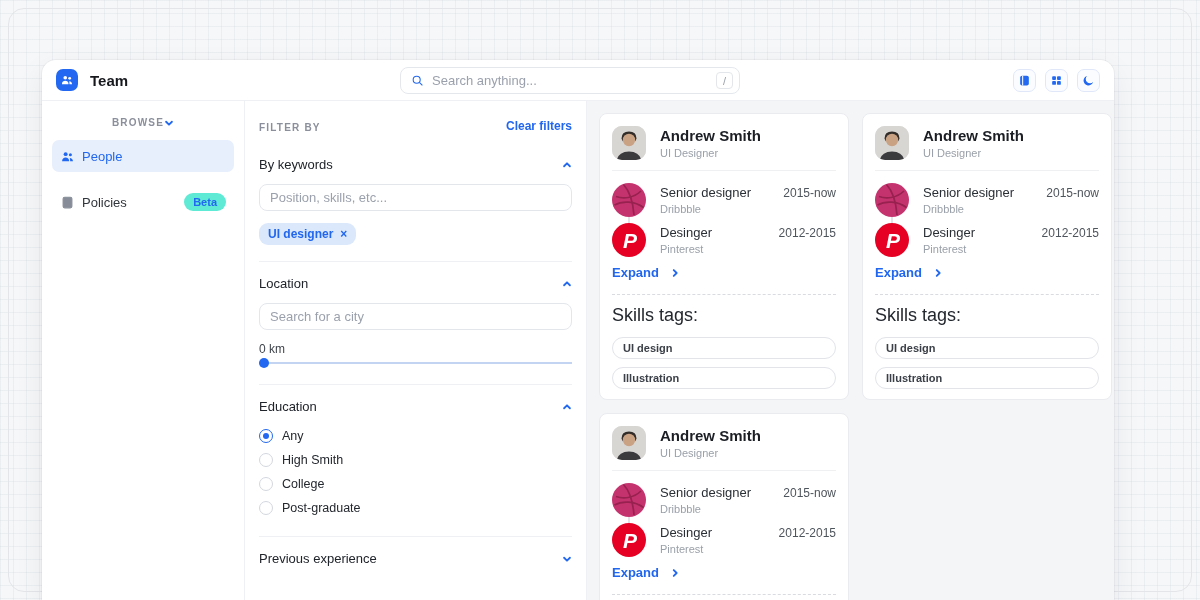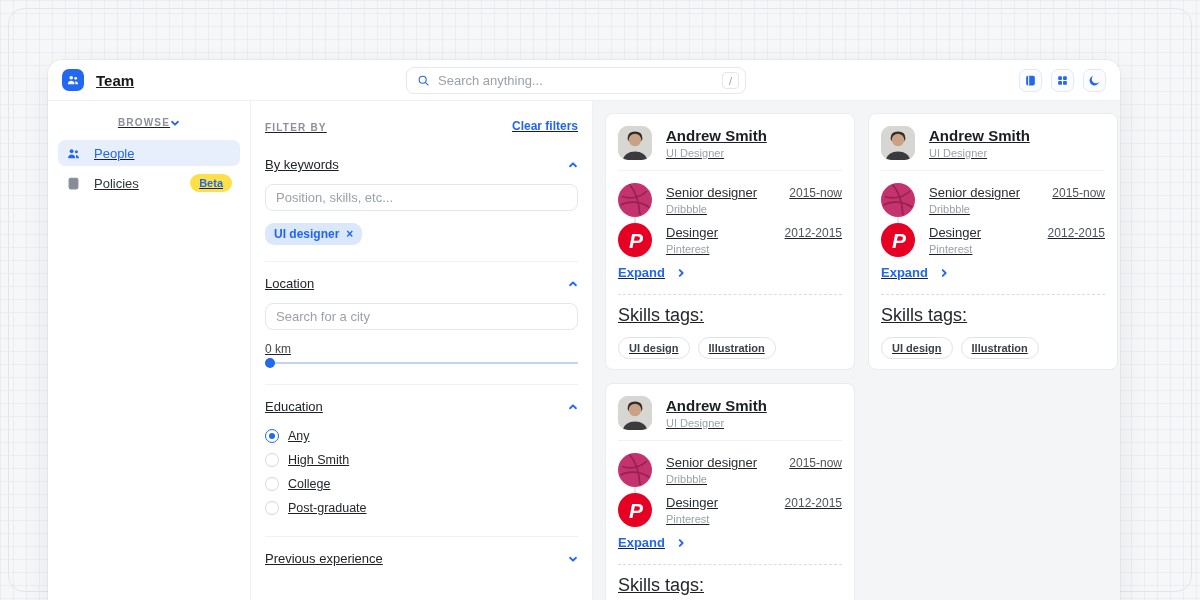--- a/index.html
+++ b/index.html
@@ -12,24 +12,23 @@
       linear-gradient(90deg, rgba(198,205,216,0.22) 1px, transparent 1px);
     background-size:13px 13px;
     position:relative;
     color:#1d2127;
   }
   .outer-frame {
     position:absolute; inset:8px; border:1px solid #e3e5e9; border-radius:16px;
     pointer-events:none;
   }
   .window {
-    position:absolute; left:48px; top:60px; width:1072px; height:540px;
+    position:absolute; left:42px; top:60px; width:1072px; height:540px;
     background:#fff; border-radius:14px 14px 0 0; overflow:hidden;
     box-shadow:0 10px 30px rgba(25,35,60,.07), 0 0 0 1px rgba(25,35,60,.04);
-    text-decoration:underline;
   }
   
   .app-header { height:41px; border-bottom:1px solid #eef0f3; display:flex; align-items:center; padding:0 14px; position:relative; }
   .logo { width:22px; height:22px; border-radius:7px; background:#2268f0; display:flex; align-items:center; justify-content:center; flex:0 0 auto; }
   .logo svg { width:14px; height:14px; fill:#fff; }
   .app-title { margin-left:12px; font-size:15px; font-weight:bold; color:#16181d; }
   .search-box {
     position:absolute; left:358px; top:7px; width:340px; height:27px;
     border:1px solid #e4e7ec; border-radius:8px; display:flex; align-items:center;
     padding:0 6px 0 10px; gap:8px; background:#fff;
@@ -40,25 +39,25 @@
   .kbd { width:17px; height:17px; border:1px solid #e3e6ea; border-radius:4px; font-size:11px; color:#9aa1ab; display:flex; align-items:center; justify-content:center; }
   .header-actions { margin-left:auto; display:flex; gap:9px; }
   .icon-btn { width:23px; height:23px; border:1px solid #dfe7f8; background:#fbfcff; border-radius:7px; display:flex; align-items:center; justify-content:center; cursor:pointer; }
   .icon-btn svg { width:13px; height:13px; }
   
   .content { display:flex; height:499px; }
   .sidebar { width:203px; border-right:1px solid #eef0f3; padding:16px 10px 0 10px; flex:0 0 auto; }
   .browse-row { display:flex; align-items:center; justify-content:center; padding:0 7px; margin-bottom:12px; }
   .eyebrow { font-size:10px; font-weight:bold; letter-spacing:1.2px; color:#8a8f9b; }
   .chev { width:10px; height:10px; stroke:#2268f0; fill:none; stroke-width:2.2; stroke-linecap:round; stroke-linejoin:round; }
-  .side-item { height:26px; border-radius:7px; display:flex; align-items:center; gap:13px; padding:0 8px; margin-bottom:4px; font-size:13px; color:#30353c; cursor:pointer; }
+  .side-item { height:32px; border-radius:7px; display:flex; align-items:center; gap:7px; padding:0 8px; margin-bottom:14px; font-size:13px; color:#30353c; cursor:pointer; }
   .side-item svg { width:15px; height:15px; fill:#878d98; flex:0 0 auto; }
   .side-item.active { background:#e7effc; color:#2267ef; }
   .side-item.active svg { fill:#2267ef; }
-  .badge { margin-left:auto; background:#fde047; color:#2268f0; font-size:11px; font-weight:bold; border-radius:10px; padding:3px 9px; }
+  .badge { margin-left:auto; background:#5eead4; color:#2268f0; font-size:11px; font-weight:bold; border-radius:10px; padding:3px 9px; }
   
   .filters { width:342px; border-right:1px solid #eef0f3; padding:18px 14px 0 14px; flex:0 0 auto; }
   .filter-head { display:flex; align-items:flex-end; justify-content:space-between; margin-bottom:24px; }
   .clear-link { font-size:12px; font-weight:bold; color:#2166ef; cursor:pointer; }
   .fsec-title { display:flex; align-items:center; justify-content:space-between; font-size:13px; color:#20242b; cursor:pointer; }
   .text-input { width:100%; height:27px; border:1px solid #e3e6eb; border-radius:8px; font-size:13px; padding:0 10px; color:#333; outline:none; font-family:inherit; margin-top:12px; }
   .text-input::placeholder { color:#9ba1ac; }
   .tag { display:inline-flex; align-items:center; gap:7px; background:#dbe8fc; color:#2166ef; font-size:12px; font-weight:bold; border-radius:9px; padding:4px 9px; margin-top:12px; cursor:pointer; }
   .divider { border-top:1px solid #eef0f3; margin:16px 0 14px 0; }
   .km-label { font-size:12px; color:#3f444c; margin-top:12px; }
@@ -82,21 +81,21 @@
   .exp-list { position:relative; }
   .exp-list:before { content:''; position:absolute; left:16px; top:18px; height:54px; width:1.5px; background:#e2e4e8; }
   .exp-item { display:flex; gap:14px; margin-bottom:6px; position:relative; }
   .exp-icon { width:34px; height:34px; flex:0 0 auto; position:relative; z-index:1; }
   .exp-role { font-size:13px; color:#2a2f36; margin-top:2px; }
   .exp-platform { font-size:11px; color:#9aa0a9; margin-top:3px; }
   .exp-period { margin-left:auto; font-size:12px; color:#4e545c; margin-top:3px; }
   .expand-row { display:flex; align-items:center; gap:11px; margin-top:8px; font-size:13px; font-weight:bold; color:#2166ef; cursor:pointer; }
   .dashed-div { border-top:1px dashed #d9dbe1; margin:14px 0 10px 0; }
   .skills-label { font-size:18px; color:#23272e; margin-top:4px; }
-  .pills { display:flex; gap:8px; margin-top:11px; }
+  .pills { display:flex; gap:8px; margin-top:11px;flex-direction:column; }
   .pill { border:1px solid #e2e4e9; border-radius:13px; padding:4px 10px; font-size:11px; font-weight:bold; color:#3b4048; background:#fff; cursor:pointer; }
 </style>
 </head>
 <body>
 
 <div class="outer-frame"></div>
 
 <div class="window">
 
   <div class="app-header">

